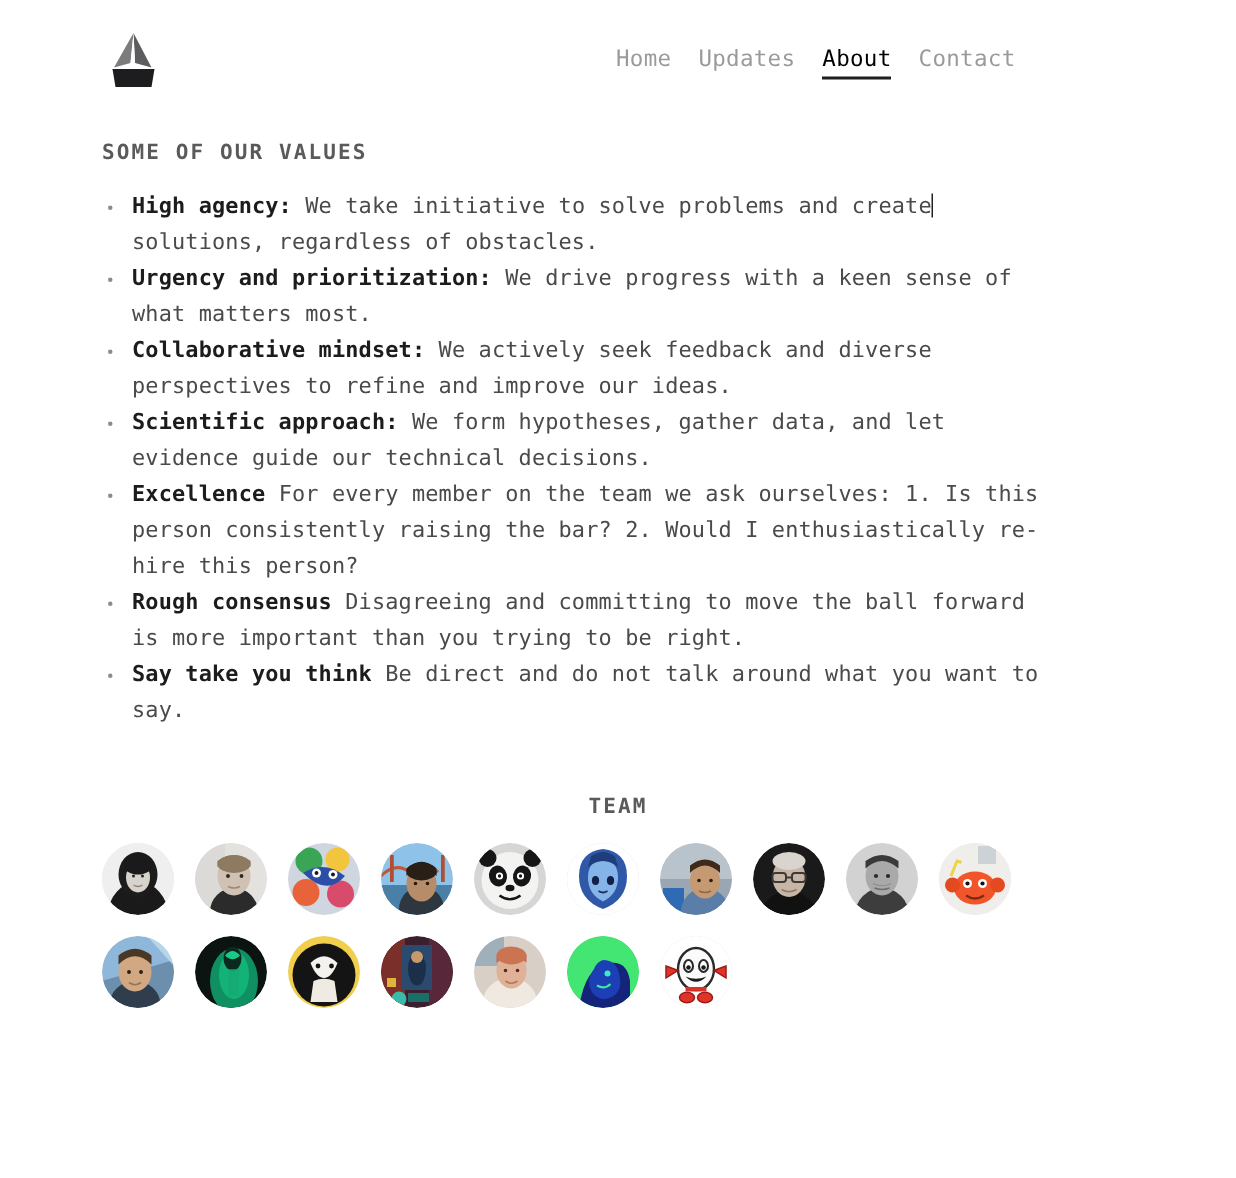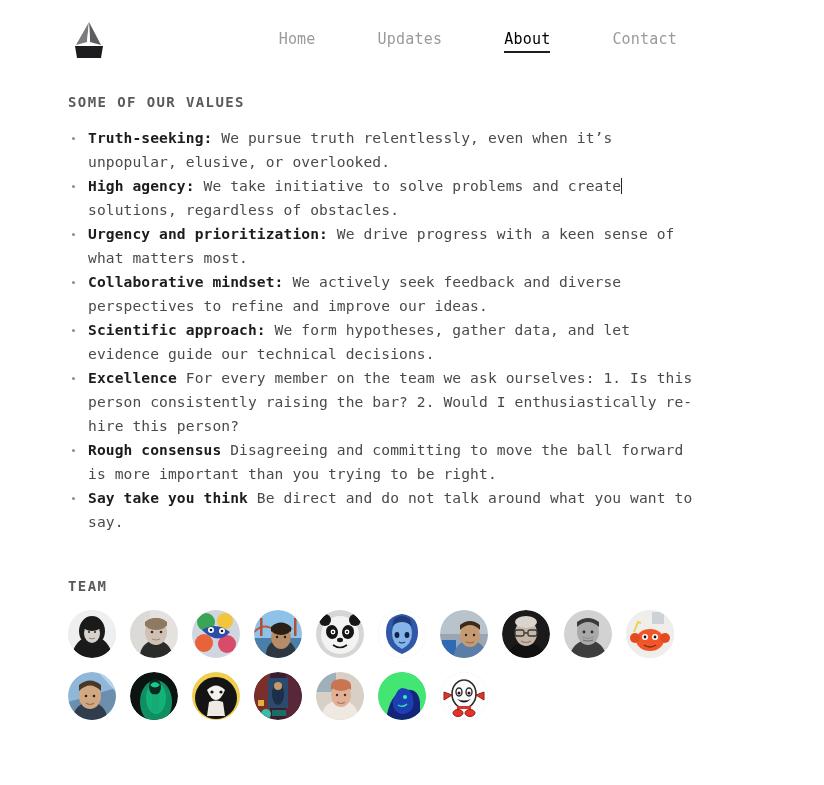--- a/index.html
+++ b/index.html
@@ -42,21 +42,20 @@
   .nav-link {
     font-family: "DejaVu Sans Mono", "Liberation Mono", monospace;
     font-size: 15px;
     letter-spacing: 0.2px;
     color: #9a9a9a;
     text-decoration: none;
     padding-bottom: 3px;
     border-bottom: 2px solid transparent;
     cursor: pointer;
     white-space: nowrap;
-    margin-left: 44px;
   }
   .nav-link.is-active {
     color: #000000;
     border-bottom-color: #1f1f1f;
   }
 
   
   main { padding: 0 68px; }
 
   .section-label {
@@ -101,21 +100,21 @@
     display: inline-block;
     width: 1px;
     height: 16px;
     background: #222;
     vertical-align: -3px;
     margin-left: 0px;
   }
 
   
   #team-section { margin-top: 44px; }
-  #team-section .section-label { margin-bottom: 16px; }
+  #team-section .section-label { margin-bottom: 16px; text-align: center; }
 
   .avatar-grid {
     display: flex;
     flex-wrap: wrap;
     gap: 14px;
     max-width: 650px;
   }
   .avatar {
     width: 48px;
     height: 48px;
@@ -154,21 +153,20 @@
     <a href="#" class="nav-link">Contact</a>
   </nav>
 
 </header>
 
 <main>
 
   <section id="values-section">
     <h2 class="section-label">SOME OF OUR VALUES</h2>
     <ul class="values-list">
-        <li class="value-item"><span class="value-term">Truth-seeking:</span><span> We pursue truth relentlessly, even when it’s unpopular, elusive, or overlooked.</span></li>
         <li class="value-item"><span class="value-term">High agency:</span><span> We take initiative to solve problems and create</span><span class="text-caret"></span><span> solutions, regardless of obstacles.</span></li>
         <li class="value-item"><span class="value-term">Urgency and prioritization:</span><span> We drive progress with a keen sense of what matters most.</span></li>
         <li class="value-item"><span class="value-term">Collaborative mindset:</span><span> We actively seek feedback and diverse perspectives to refine and improve our ideas.</span></li>
         <li class="value-item"><span class="value-term">Scientific approach:</span><span> We form hypotheses, gather data, and let evidence guide our technical decisions.</span></li>
         <li class="value-item"><span class="value-term">Excellence</span><span> For every member on the team we ask ourselves: 1. Is this person consistently raising the bar? 2. Would I enthusiastically re-hire this person?</span></li>
         <li class="value-item"><span class="value-term">Rough consensus</span><span> Disagreeing and committing to move the ball forward is more important than you trying to be right.</span></li>
         <li class="value-item"><span class="value-term">Say take you think</span><span> Be direct and do not talk around what you want to say.</span></li>
       </ul>
   </section>
 

